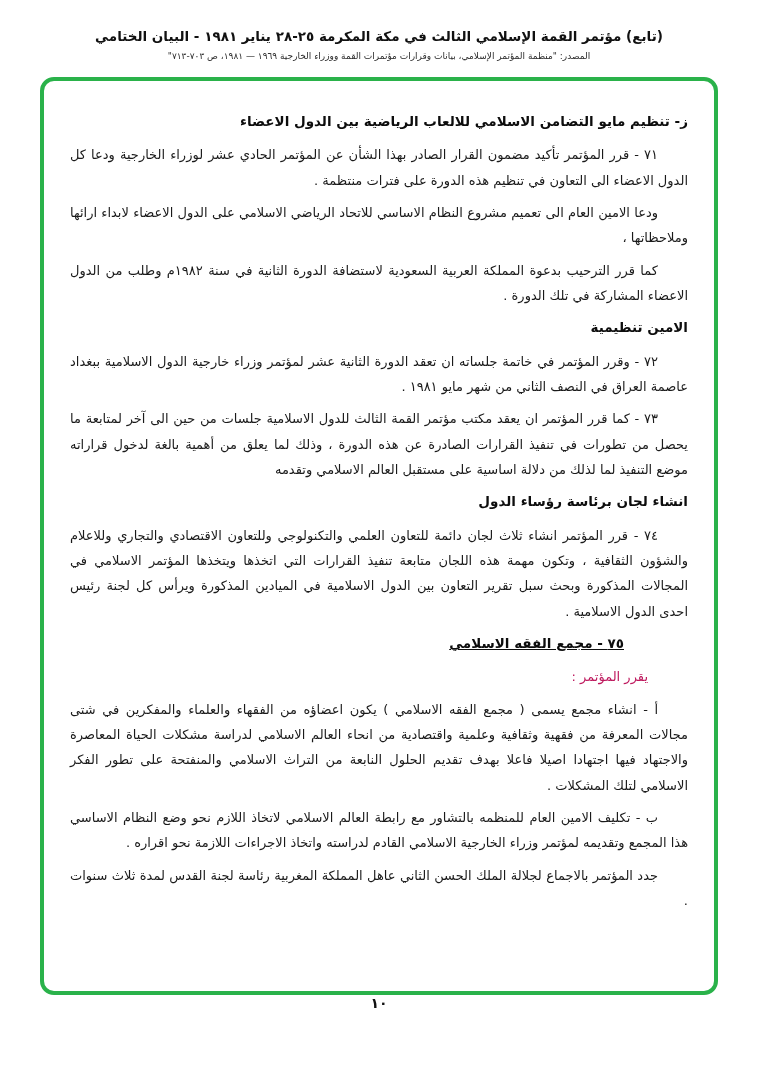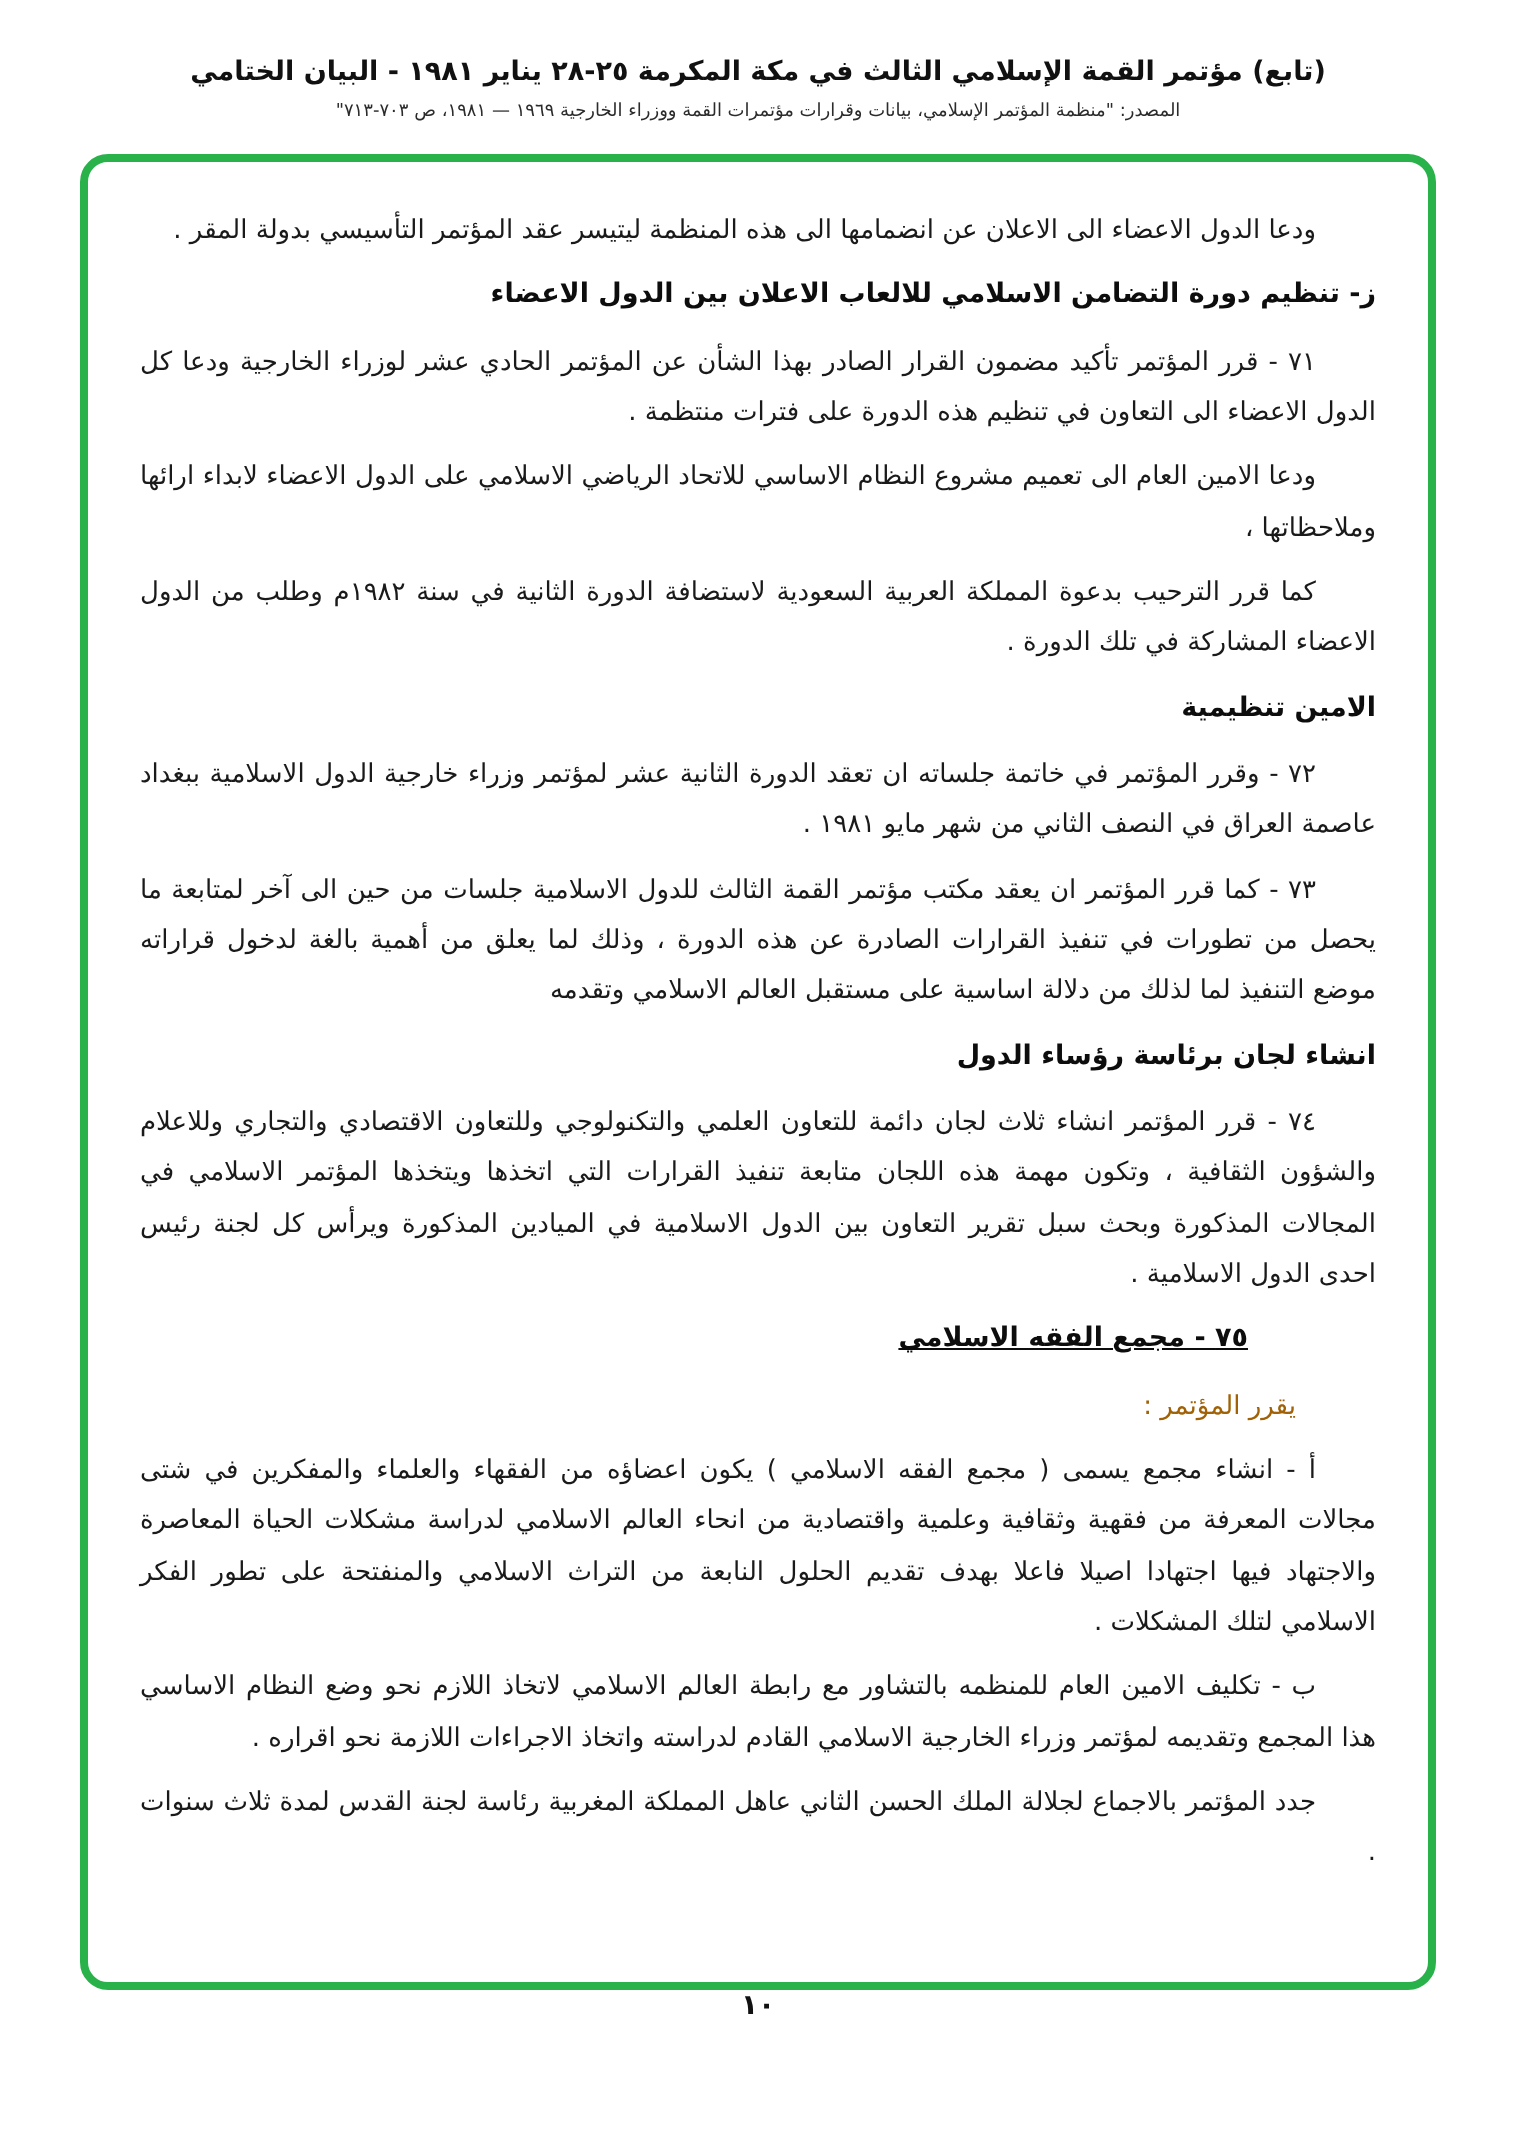--- a/index.html
+++ b/index.html
@@ -53,21 +53,21 @@
     font-weight: bold;
     color: #0d0d0d;
     margin: 6px 0 9px 0;
     line-height: 1.8;
     direction: rtl;
   }
   .heading-indent { padding-right: 64px; text-decoration: underline; }
   .para-indent {
     font-size: 13px;
     line-height: 1.95;
-    color: #a16207;
+    color: #be185d;
     padding-right: 40px;
     margin-bottom: 7px;
     direction: rtl;
   }
   .page-footer {
     text-align: center;
     font-size: 14px;
     font-weight: bold;
     color: #111111;
   }
@@ -77,22 +77,21 @@
 
 <div class="page">
 
   <header class="doc-header">
     <div class="doc-title">(تابع) مؤتمر القمة الإسلامي الثالث في مكة المكرمة ٢٥-٢٨ يناير ١٩٨١ - البيان الختامي</div>
     <div class="doc-source">المصدر: "منظمة المؤتمر الإسلامي، بيانات وقرارات مؤتمرات القمة ووزراء الخارجية ١٩٦٩ — ١٩٨١، ص ٧٠٣-٧١٣"</div>
   </header>
 
   <div class="content-box" style="border-color: rgb(42, 178, 74);">
     <div class="doc-body">
-        <div class="para">ودعا الدول الاعضاء الى الاعلان عن انضمامها الى هذه المنظمة ليتيسر عقد المؤتمر التأسيسي بدولة المقر .</div>
-        <div class="heading">ز- تنظيم دورة التضامن الاسلامي للالعاب الاعلان بين الدول الاعضاء</div>
+        <div class="heading">ز- تنظيم مايو التضامن الاسلامي للالعاب الرياضية بين الدول الاعضاء</div>
         <div class="para">٧١ - قرر المؤتمر تأكيد مضمون القرار الصادر بهذا الشأن عن المؤتمر الحادي عشر لوزراء الخارجية ودعا كل الدول الاعضاء الى التعاون في تنظيم هذه الدورة على فترات منتظمة .</div>
         <div class="para">ودعا الامين العام الى تعميم مشروع النظام الاساسي للاتحاد الرياضي الاسلامي على الدول الاعضاء لابداء ارائها وملاحظاتها ،</div>
         <div class="para">كما قرر الترحيب بدعوة المملكة العربية السعودية لاستضافة الدورة الثانية في سنة ١٩٨٢م وطلب من الدول الاعضاء المشاركة في تلك الدورة .</div>
         <div class="heading">الامين تنظيمية</div>
         <div class="para">٧٢ - وقرر المؤتمر في خاتمة جلساته ان تعقد الدورة الثانية عشر لمؤتمر وزراء خارجية الدول الاسلامية ببغداد عاصمة العراق في النصف الثاني من شهر مايو ١٩٨١ .</div>
         <div class="para">٧٣ - كما قرر المؤتمر ان يعقد مكتب مؤتمر القمة الثالث للدول الاسلامية جلسات من حين الى آخر لمتابعة ما يحصل من تطورات في تنفيذ القرارات الصادرة عن هذه الدورة ، وذلك لما يعلق من أهمية بالغة لدخول قراراته موضع التنفيذ لما لذلك من دلالة اساسية على مستقبل العالم الاسلامي وتقدمه</div>
         <div class="heading">انشاء لجان برئاسة رؤساء الدول</div>
         <div class="para">٧٤ - قرر المؤتمر انشاء ثلاث لجان دائمة للتعاون العلمي والتكنولوجي وللتعاون الاقتصادي والتجاري وللاعلام والشؤون الثقافية ، وتكون مهمة هذه اللجان متابعة تنفيذ القرارات التي اتخذها ويتخذها المؤتمر الاسلامي في المجالات المذكورة وبحث سبل تقرير التعاون بين الدول الاسلامية في الميادين المذكورة ويرأس كل لجنة رئيس احدى الدول الاسلامية .</div>
         <div class="heading heading-indent">٧٥ - مجمع الفقه الاسلامي</div>
         <div class="para-indent">يقرر المؤتمر :</div>

